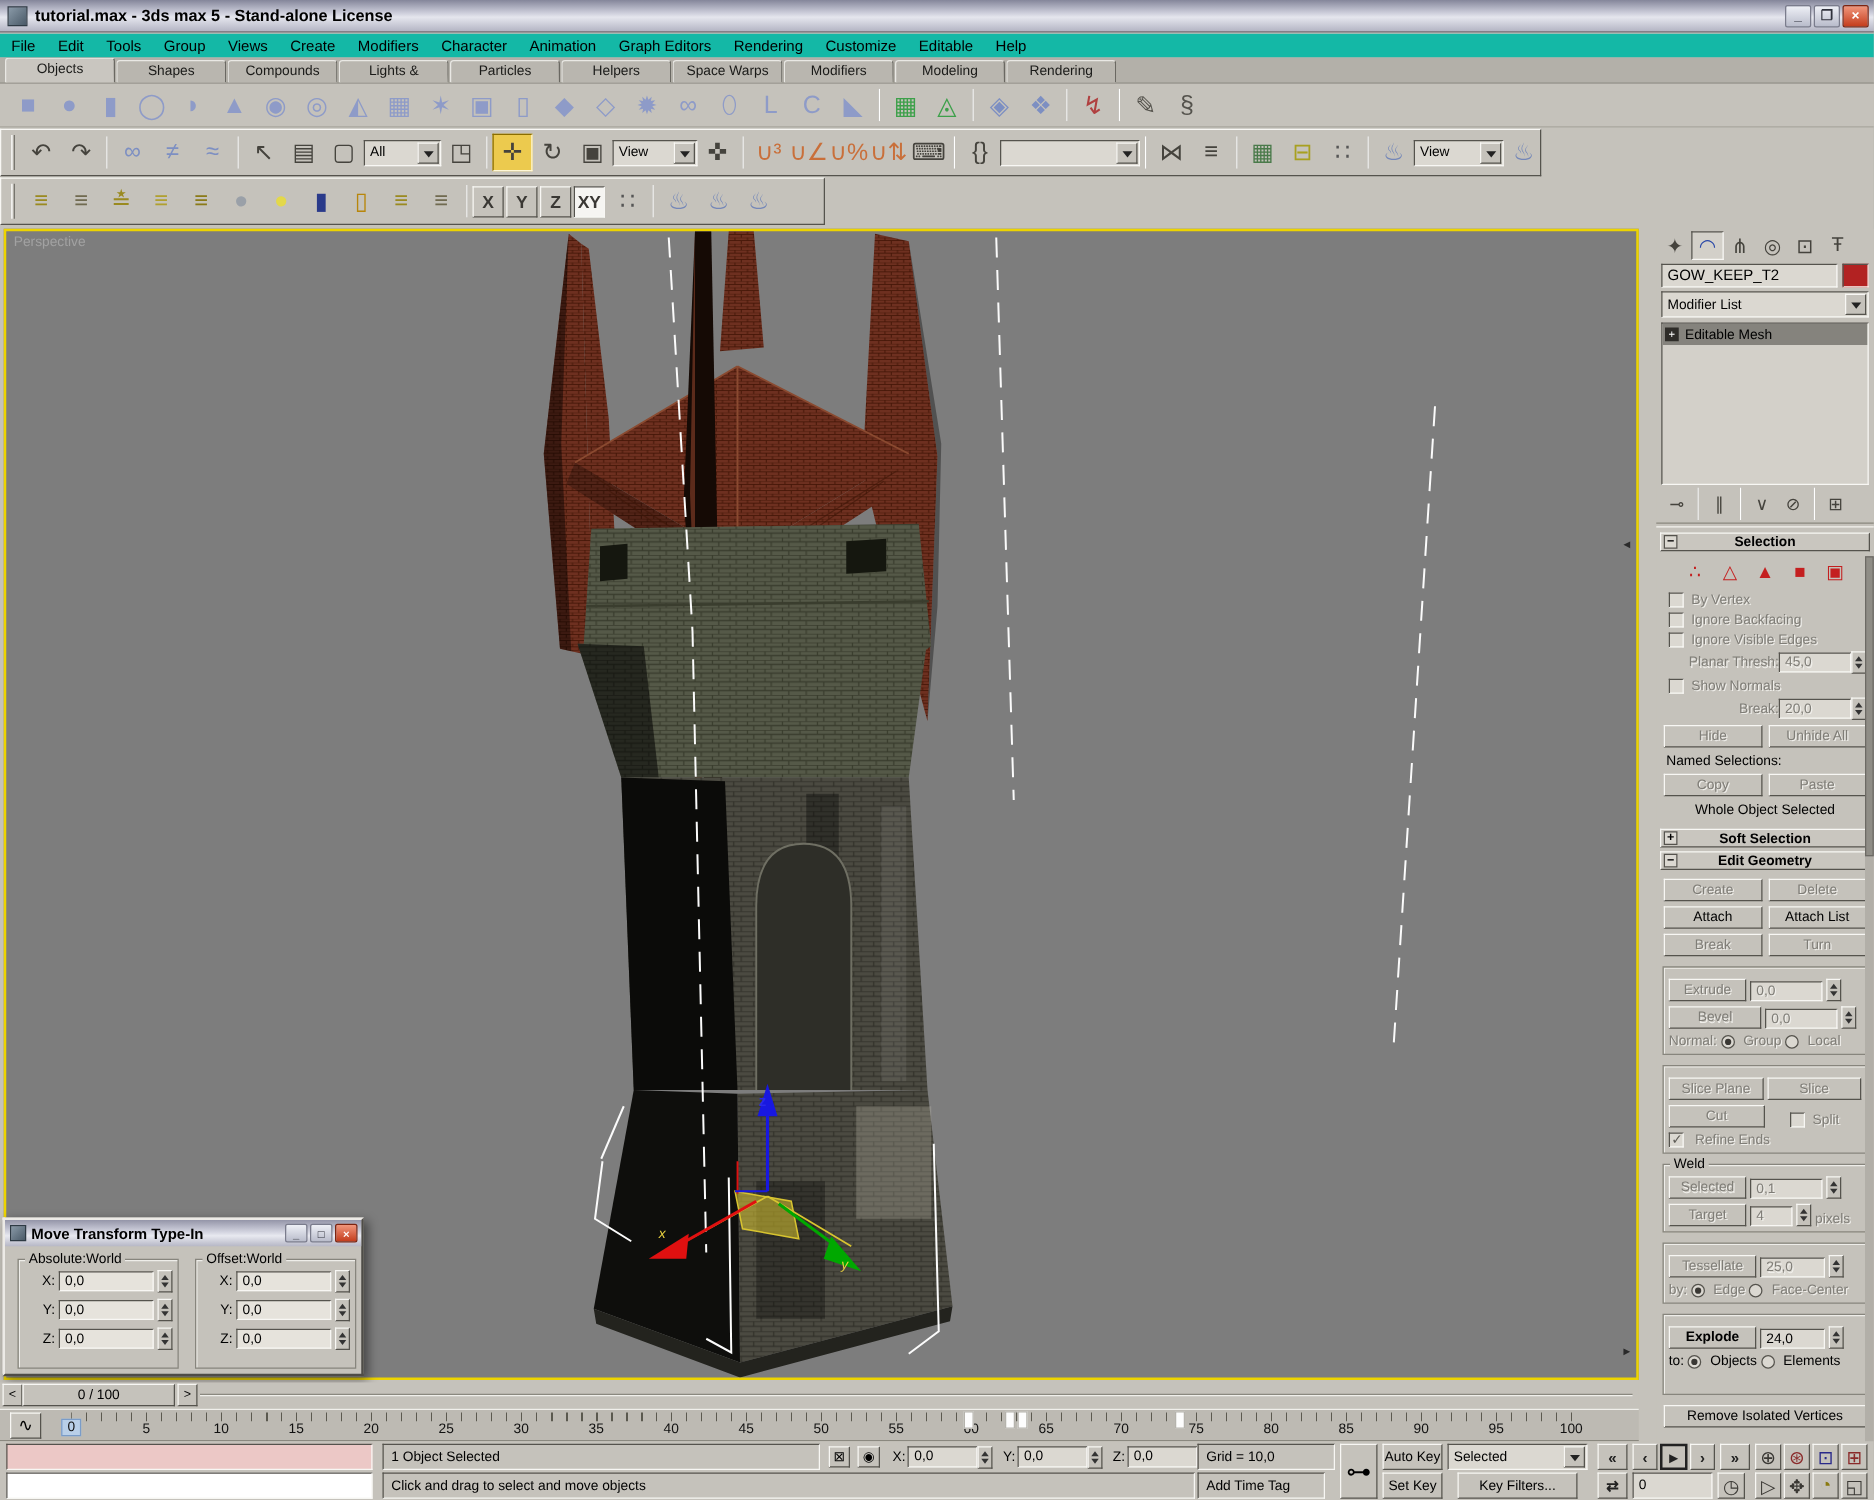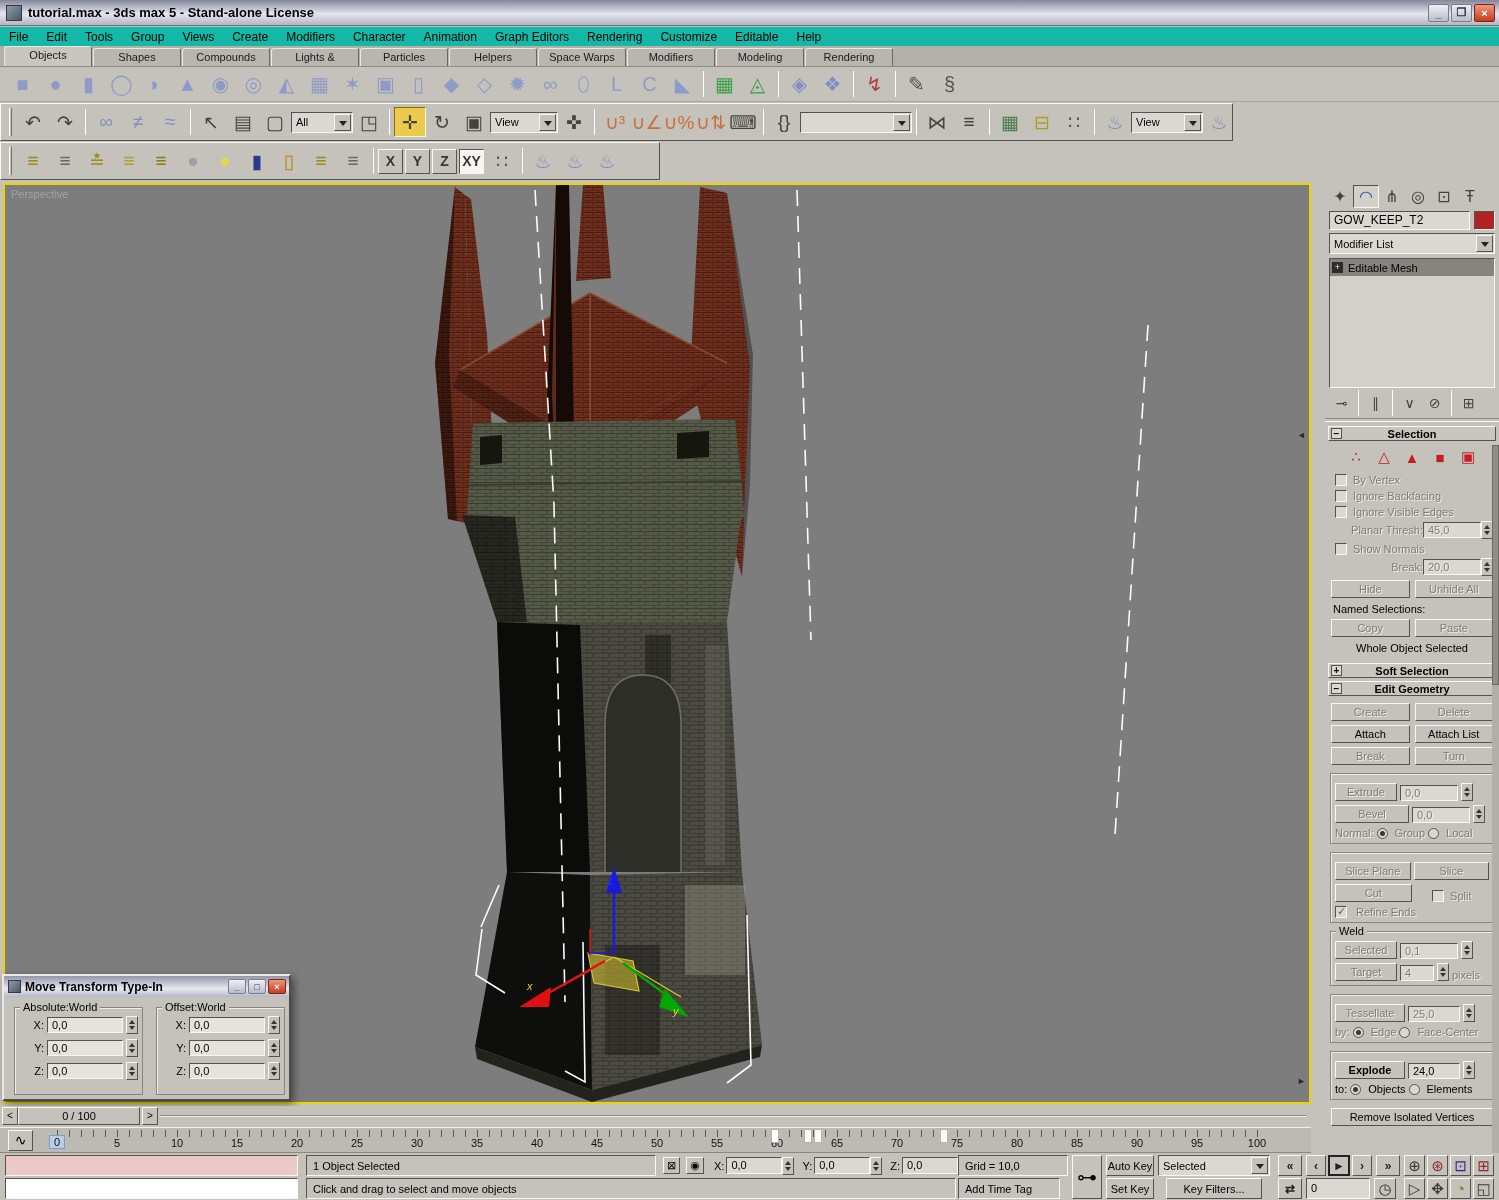--- a/index.html
+++ b/index.html
@@ -560,21 +560,21 @@
       <span>Face-Center</span>
     </div>
   </div>
 
   <div class="grp">
     <div class="grow">
       <span class="pbtn" style="width:70px;font-weight:bold">Explode</span>
       <span class="field vfield" style="width:52px">24,0</span>
       <span class="spin"></span>
     </div>
-    <div class="grow" style="margin-bottom:0">
+    <div class="grow" style="margin-bottom:16px">
       <span>to:</span>
       <span class="rd sel"></span>
       <span>Objects</span>
       <span class="rd"></span>
       <span>Elements</span>
     </div>
   </div>
 
   <div class="btnrow" style="margin-top:8px">
     <span class="pbtn">Remove Isolated Vertices</span>

